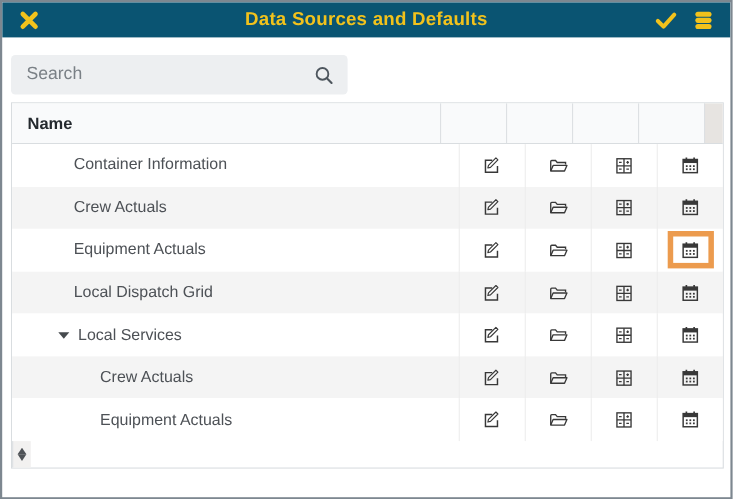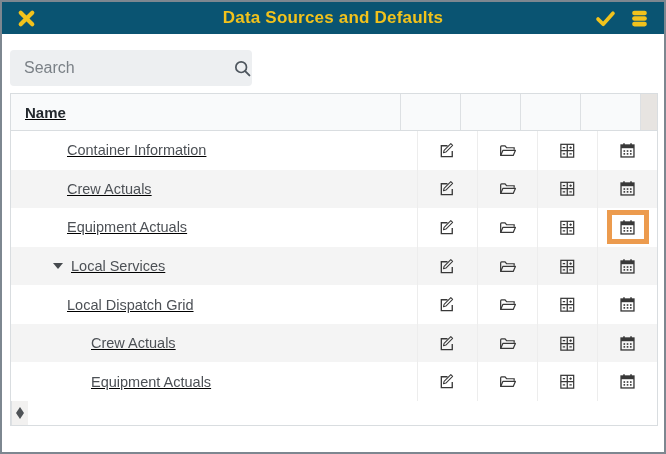--- a/index.html
+++ b/index.html
@@ -25,33 +25,33 @@
   }
   .header .title{
     position:absolute;left:0;right:0;text-align:center;
     color:var(--accent);font-weight:bold;font-size:17px;
     letter-spacing:.2px;
   }
   .hicon{color:var(--accent);display:flex;align-items:center;z-index:1;cursor:pointer;}
   .right-icons{margin-left:auto;display:flex;gap:12px;align-items:center;z-index:1;}
   
   .search-box{
-    margin:16px 8px 7px 8px;width:242px;height:36px;
+    margin:16px 8px 7px 8px;width:306px;height:36px;
     background:#edeff1;border-radius:4px;
     display:flex;align-items:center;padding:0 12px;
   }
   .search-box input{
     flex:1;border:none;background:transparent;outline:none;
     font-size:16px;color:#3d4349;font-family:"Liberation Sans",sans-serif;
   }
   .search-box input::placeholder{color:#7a8086;}
   .search-box .sicon{color:#4e565e;display:flex;align-items:center;}
   
   .table{
-    margin:0 8px;width:648px;border:1px solid #d9dde0;text-decoration:underline;
+    margin:0 8px;width:648px;border:1px solid #d9dde0;
   }
   .thead{
     display:flex;height:37px;background:#f9fafb;
     border-bottom:1px solid #d9dde0;
   }
   .th-name{
     flex:1;display:flex;align-items:center;padding-left:14px;
     font-weight:bold;font-size:15px;color:#24292e;
   }
   .th-action{width:60px;border-left:1px solid #dde0e3;}
@@ -259,51 +259,51 @@
         <div class="cell-action">
           <span class="highlight">
             <svg class="icon">
                 <use href="#i-cal"></use>
               </svg>
           </span>
         </div>
       </div>
 
 
+      <div class="row">
+        <div class="cell-name">
+            <span>Local Dispatch Grid</span>
+          </div>
+        <div class="cell-action">
+            <svg class="icon">
+              <use href="#i-edit"></use>
+            </svg>
+          </div>
+        <div class="cell-action">
+            <svg class="icon">
+              <use href="#i-folder"></use>
+            </svg>
+          </div>
+        <div class="cell-action">
+            <svg class="icon">
+              <use href="#i-grid"></use>
+            </svg>
+          </div>
+        <div class="cell-action">
+            <svg class="icon">
+              <use href="#i-cal"></use>
+            </svg>
+          </div>
+      </div>
+
       <div class="row has-exp">
         <div class="cell-name">
           <span class="expander"></span>
           <span>Local Services</span>
         </div>
-        <div class="cell-action">
-            <svg class="icon">
-              <use href="#i-edit"></use>
-            </svg>
-          </div>
-        <div class="cell-action">
-            <svg class="icon">
-              <use href="#i-folder"></use>
-            </svg>
-          </div>
-        <div class="cell-action">
-            <svg class="icon">
-              <use href="#i-grid"></use>
-            </svg>
-          </div>
-        <div class="cell-action">
-            <svg class="icon">
-              <use href="#i-cal"></use>
-            </svg>
-          </div>
-      </div>
-
-      <div class="row">
-        <div class="cell-name">
-            <span>Local Dispatch Grid</span>
-          </div>
         <div class="cell-action">
             <svg class="icon">
               <use href="#i-edit"></use>
             </svg>
           </div>
         <div class="cell-action">
             <svg class="icon">
               <use href="#i-folder"></use>
             </svg>
           </div>

